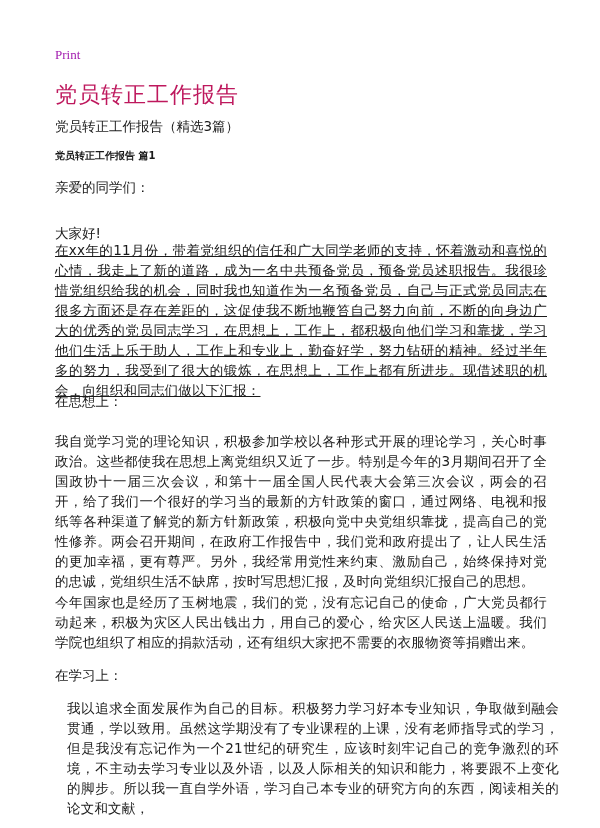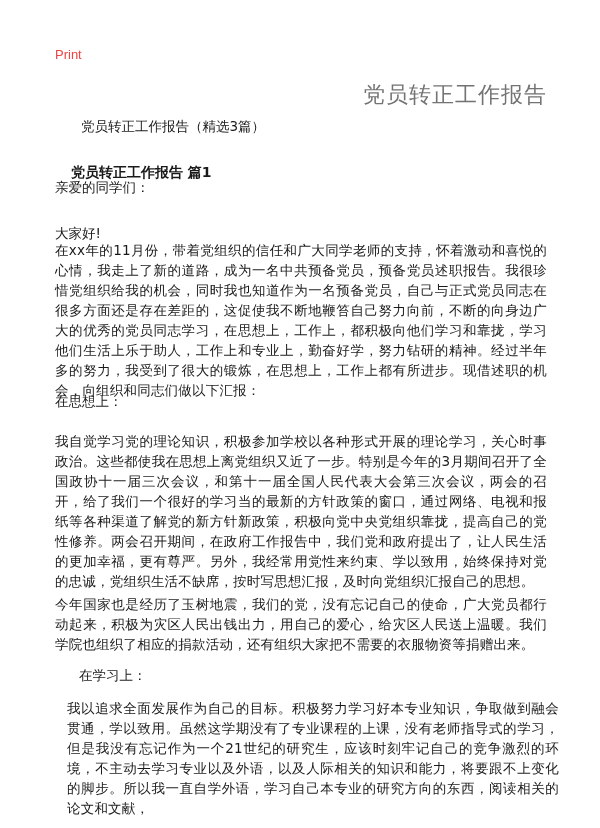--- a/index.html
+++ b/index.html
@@ -5,53 +5,53 @@
     html, body { margin: 0; padding: 0; }
     body {
       width: 600px; height: 828px; overflow: hidden;
       background: #ffffff; color: #1a1a1a;
       font-family: "DejaVu Sans", "Liberation Sans", sans-serif;
       position: relative;
     }
     .page { position: absolute; left: 55px; top: 0; width: 492px; }
     .print-label {
       position: absolute; top: 47px; left: 0;
-      font-family: Liberation Sans, sans-serif;
-      font-size: 13px; color: #ef4444;
+      font-family: Liberation Serif, serif;
+      font-size: 13px; color: #a21caf;
     }
     .doc-title {
       position: absolute; top: 80px; left: 0; width: 492px;
-      text-align: right; font-size: 22px; font-weight: normal; color: #737373;
+      text-align: left; font-size: 22px; font-weight: normal; color: #be185d;
       letter-spacing: 1px;
     }
-    .subtitle { position: absolute; top: 118px; left: 0; font-size: 13.5px; margin-left: 26px; }
-    .section-heading { position: absolute; top: 164px; left: 0; font-size: 14px; font-weight: bold; margin-left: 16px; }
+    .subtitle { position: absolute; top: 118px; left: 0; font-size: 13.5px; }
+    .section-heading { position: absolute; top: 149px; left: 0; font-size: 10px; font-weight: bold; }
     .greeting1 { position: absolute; top: 179px; left: 0; font-size: 13.5px; text-align: center; }
     .greeting2 { position: absolute; top: 225px; left: 0; font-size: 13.5px; }
     .para {
       position: absolute; left: 0; width: 492px;
       font-size: 13.5px; line-height: 20px; letter-spacing: 0.2px;
       text-align: justify;
     }
-    .p1 { top: 240px; }
+    .p1 { top: 240px; text-decoration: underline; }
     .h-thought { position: absolute; top: 393px; left: 0; font-size: 13.5px; text-align: right; }
     .p2 { top: 431px; }
-    .p3 { top: 594px; }
-    .h-study { position: absolute; top: 667px; left: 0; font-size: 13.5px; margin-left: 24px; }
+    .p3 { top: 594px; font-family: Liberation Mono, monospace; }
+    .h-study { position: absolute; top: 667px; left: 0; font-size: 13.5px; }
     .p4 { top: 686px; }
   </style>
 </head>
 <body>
 
 <div class="page">
   <div class="print-label">Print</div>
   <h1 class="doc-title" style="margin:0;">党员转正工作报告</h1>
   <div class="subtitle">党员转正工作报告（精选3篇）</div>
   <div class="section-heading">党员转正工作报告 篇1</div>
   <div class="greeting1">亲爱的同学们：</div>
   <div class="greeting2">大家好!</div>
   <p class="para p1" style="margin:0;">在xx年的11月份，带着党组织的信任和广大同学老师的支持，怀着激动和喜悦的心情，我走上了新的道路，成为一名中共预备党员，预备党员述职报告。我很珍惜党组织给我的机会，同时我也知道作为一名预备党员，自己与正式党员同志在很多方面还是存在差距的，这促使我不断地鞭笞自己努力向前，不断的向身边广大的优秀的党员同志学习，在思想上，工作上，都积极向他们学习和靠拢，学习他们生活上乐于助人，工作上和专业上，勤奋好学，努力钻研的精神。经过半年多的努力，我受到了很大的锻炼，在思想上，工作上都有所进步。现借述职的机会，向组织和同志们做以下汇报：</p>
   <div class="h-thought">在思想上：</div>
-  <p class="para p2" style="margin:0;">我自觉学习党的理论知识，积极参加学校以各种形式开展的理论学习，关心时事政治。这些都使我在思想上离党组织又近了一步。特别是今年的3月期间召开了全国政协十一届三次会议，和第十一届全国人民代表大会第三次会议，两会的召开，给了我们一个很好的学习当的最新的方针政策的窗口，通过网络、电视和报纸等各种渠道了解党的新方针新政策，积极向党中央党组织靠拢，提高自己的党性修养。两会召开期间，在政府工作报告中，我们党和政府提出了，让人民生活的更加幸福，更有尊严。另外，我经常用党性来约束、学以致用，始终保持对党的忠诚，党组织生活不缺席，按时写思想汇报，及时向党组织汇报自己的思想。</p>
+  <p class="para p2" style="margin:0;">我自觉学习党的理论知识，积极参加学校以各种形式开展的理论学习，关心时事政治。这些都使我在思想上离党组织又近了一步。特别是今年的3月期间召开了全国政协十一届三次会议，和第十一届全国人民代表大会第三次会议，两会的召开，给了我们一个很好的学习当的最新的方针政策的窗口，通过网络、电视和报纸等各种渠道了解党的新方针新政策，积极向党中央党组织靠拢，提高自己的党性修养。两会召开期间，在政府工作报告中，我们党和政府提出了，让人民生活的更加幸福，更有尊严。另外，我经常用党性来约束、激励自己，始终保持对党的忠诚，党组织生活不缺席，按时写思想汇报，及时向党组织汇报自己的思想。</p>
   <p class="para p3" style="margin:0;">今年国家也是经历了玉树地震，我们的党，没有忘记自己的使命，广大党员都行动起来，积极为灾区人民出钱出力，用自己的爱心，给灾区人民送上温暖。我们学院也组织了相应的捐款活动，还有组织大家把不需要的衣服物资等捐赠出来。</p>
   <div class="h-study">在学习上：</div>
   <p class="para p4" style="margin:12px;">我以追求全面发展作为自己的目标。积极努力学习好本专业知识，争取做到融会贯通，学以致用。虽然这学期没有了专业课程的上课，没有老师指导式的学习，但是我没有忘记作为一个21世纪的研究生，应该时刻牢记自己的竞争激烈的环境，不主动去学习专业以及外语，以及人际相关的知识和能力，将要跟不上变化的脚步。所以我一直自学外语，学习自己本专业的研究方向的东西，阅读相关的论文和文献，</p>
 </div>
 
 </body></html>

